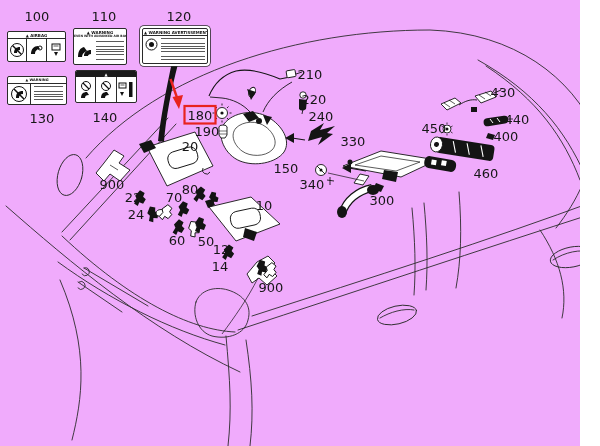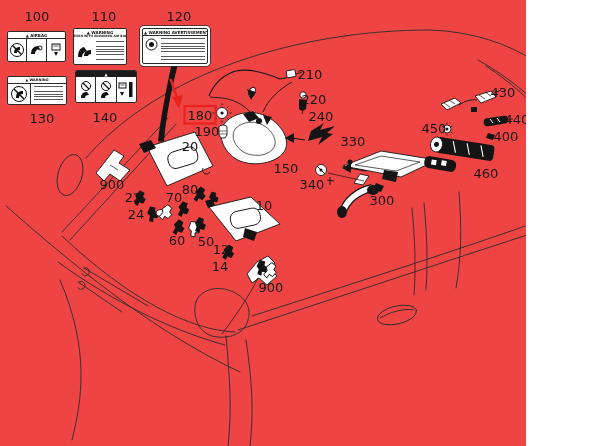--- a/index.html
+++ b/index.html
@@ -1,16 +1,16 @@
 <!DOCTYPE html>
 <html><head>
 <meta charset="utf-8">
 <style>
   html,body{margin:0;padding:0;background:#fff;}
-  .stage{position:relative;width:526px;height:446px;background:#ef4444;overflow:hidden;
+  .stage{position:relative;width:580px;height:446px;background:#f0abfc;overflow:hidden;
          font-family:"DejaVu Sans",sans-serif;}
   .stage svg.canvas{position:absolute;left:0;top:0;}
   .callout{font-family:"DejaVu Sans",sans-serif;font-size:13px;fill:#161616;}
   .card{position:absolute;background:#fff;border:1px solid #2a2a2a;border-radius:2px;
         display:flex;flex-direction:column;box-sizing:border-box;overflow:hidden;}
   .card .hdr{font-size:4px;font-weight:bold;text-align:center;line-height:1.3;
              border-bottom:1px solid #2a2a2a;padding:1px 1px 0 1px;white-space:nowrap;color:#111;}
   .card .hdr.dark{background:#1b1b1b;color:#fff;border-bottom:none;min-height:5px;}
   .card .sub{font-size:3px;font-weight:bold;text-align:center;line-height:1.2;color:#111;white-space:nowrap;}
   .card .body{flex:1;display:flex;align-items:stretch;}

